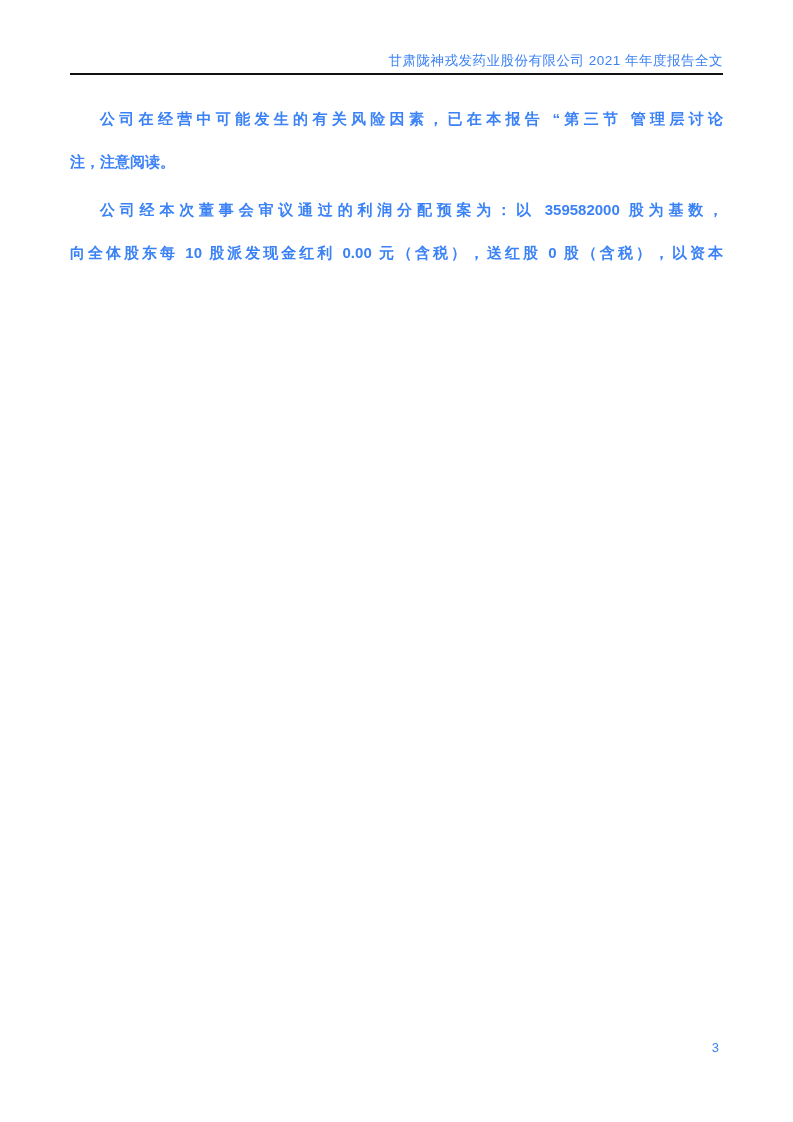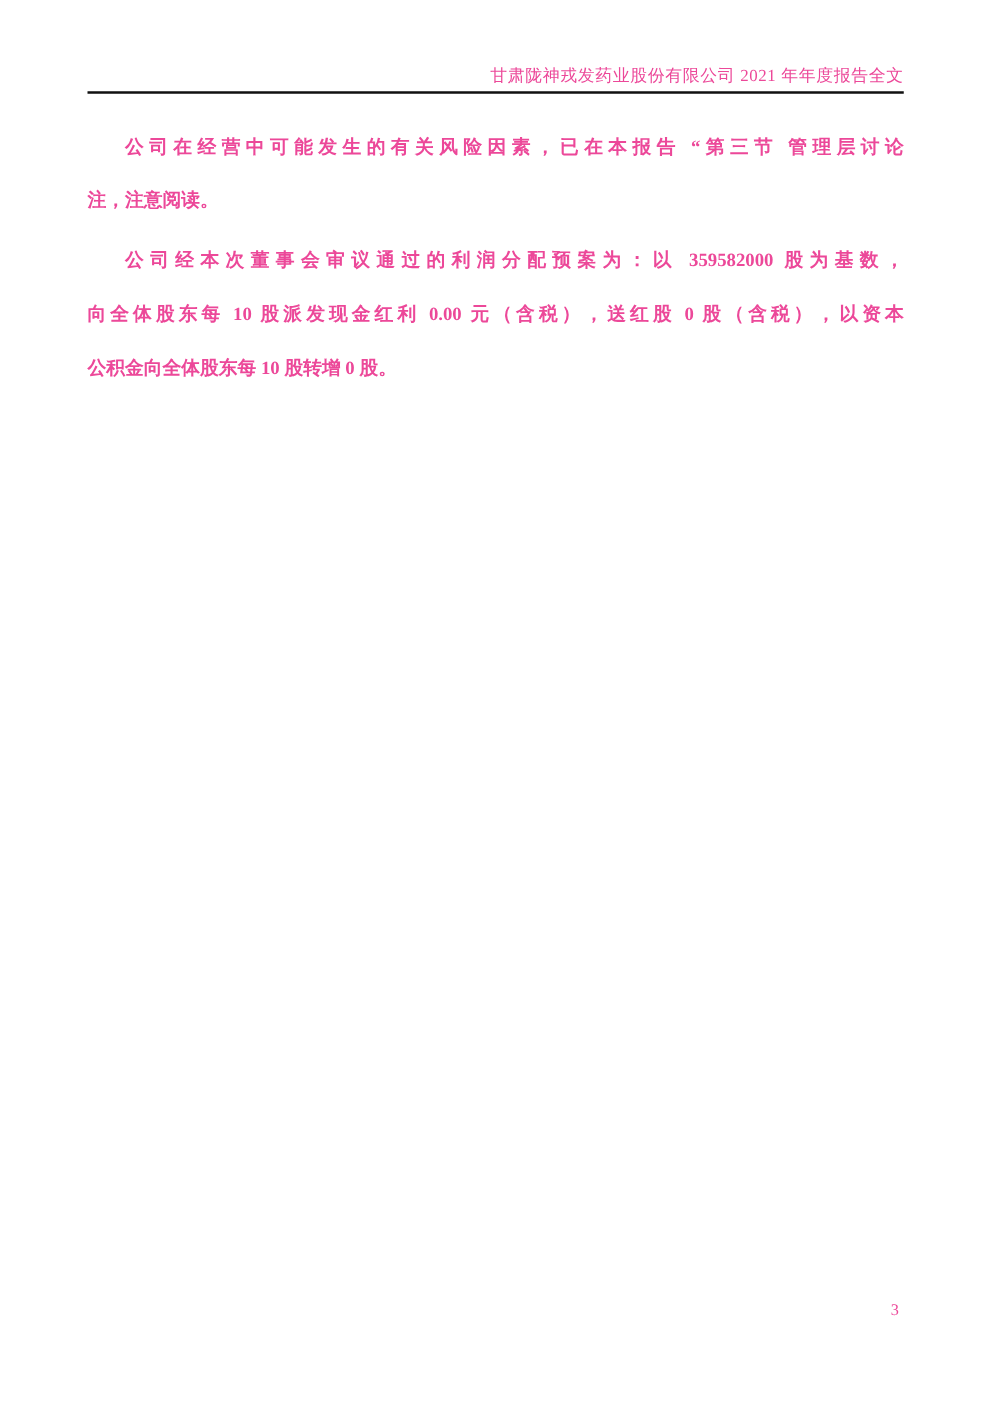--- a/index.html
+++ b/index.html
@@ -6,22 +6,22 @@
     margin: 0;
     padding: 0;
     background: #ffffff;
   }
   .page {
     position: relative;
     width: 793px;
     height: 1122px;
     background: #ffffff;
     overflow: hidden;
-    font-family: Liberation Serif, serif;
-    color: #ec4899;
+    font-family: Liberation Sans, sans-serif;
+    color: #3b82f6;
   }
   
   .header {
     position: absolute;
     top: 0;
     left: 70px;
     right: 70px;
     border-bottom: 2px solid #111111;
     padding-bottom: 4px;
   }
@@ -80,19 +80,18 @@
 
   <main class="content">
     <p class="para">
       <span class="line jl indent">公司在经营中可能发生的有关风险因素，已在本报告 “第三节 管理层讨论</span>
       <span class="line">注，注意阅读。</span>
     </p>
 
     <p class="para para-gap">
       <span class="line jl indent">公司经本次董事会审议通过的利润分配预案为：以 359582000 股为基数，</span>
       <span class="line jl">向全体股东每 10 股派发现金红利 0.00 元（含税），送红股 0 股（含税），以资本</span>
-      <span class="line">公积金向全体股东每 10 股转增 0 股。</span>
     </p>
   </main>
 
   <div class="page-number">3</div>
 
 </div>
 
 </body></html>

